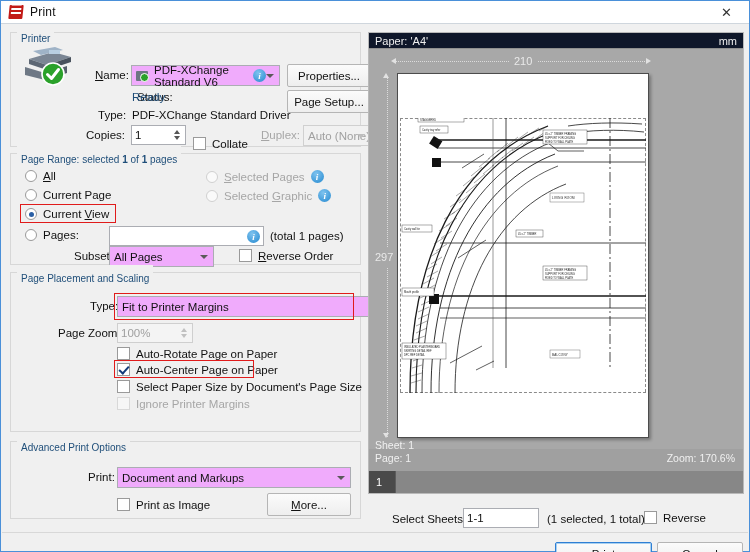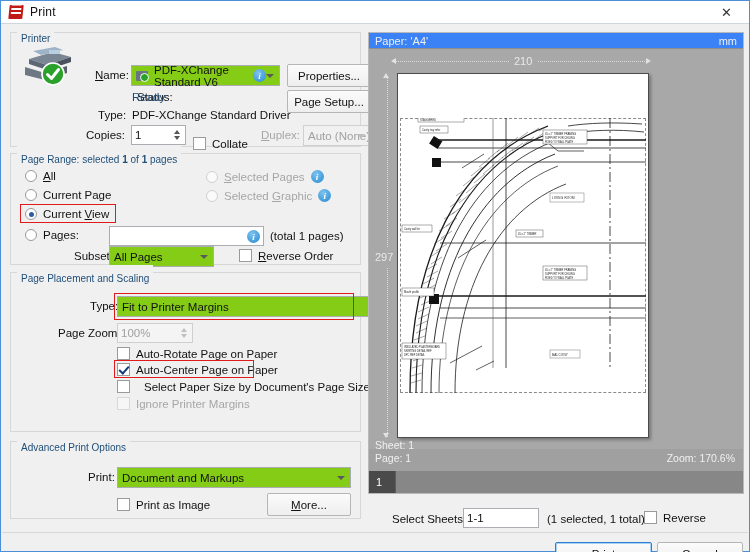--- a/index.html
+++ b/index.html
@@ -72,21 +72,21 @@
   
   .textfield{
     position:absolute;box-sizing:border-box;
     background:#ffffff;border:1px solid #abadb3;
     font-family:"Liberation Sans",sans-serif;font-size:11.5px;
     color:#111;padding:0 3px;line-height:18px;height:20px;
   }
   .textfield.dimmed{background:#f4f4f4;border-color:#cfcfcf;color:#a0a0a0;}
   .combo{
     position:absolute;box-sizing:border-box;height:21px;
-    background:#84cc16;border:1px solid #abadb3;
+    background:#f0abfc;border:1px solid #abadb3;
     display:flex;align-items:center;padding-left:4px;
     font-size:11.5px;color:#111;
   }
   .combo.dimmed{background:#f1f1f1;border-color:#d0d0d0;color:#a0a0a0;}
   .combo .arrow{
     position:absolute;right:5px;top:50%;transform:translateY(-50%);
     width:0;height:0;border-left:4px solid transparent;border-right:4px solid transparent;
     border-top:4px solid #5a5a5a;
   }
   .combo.dimmed .arrow{border-top-color:#bdbdbd;}
@@ -151,21 +151,21 @@
   #printer-icon{position:absolute;left:16px;top:58px;width:58px;height:40px;}
   
   #preview-pane{
     position:absolute;
     background:#a8a8a8;
     border:1px solid #b9b9b9;
     box-sizing:border-box;
   }
   #preview-header{
     position:absolute;left:0;top:0;right:0;height:16px;
-    background:#3b82f6;
+    background:#0f172a;
     border-bottom:1px solid #8f8f8f;
     color:#efefef;font-size:11px;
     display:flex;align-items:center;justify-content:space-between;
     padding:0 6px;box-sizing:border-box;
   }
   #preview-canvas{position:absolute;left:0;top:16px;right:0;bottom:44px;overflow:hidden;}
   #paper{
     position:absolute;background:#ffffff;border:1px solid #4c4c4c;
     box-shadow:2px 2px 3px rgba(0,0,0,.3);
   }
@@ -333,21 +333,21 @@
       <div class="check" style="left:106px;top:74px;">
         <span class="box"></span>
         <span class="lbl">Auto-Rotate Page on Paper</span>
       </div>
       <div class="check on" style="left:106px;top:90px;">
         <span class="box"></span>
         <span class="lbl">Auto-Center Page on Paper</span>
       </div>
       <div class="hl" style="left:103px;top:87px;width:140px;height:18px;"></div>
 
-      <div class="check" style="left:106px;top:107px;gap:8px;">
+      <div class="check" style="left:106px;top:107px;">
         <span class="box"></span>
         <span class="lbl">Select Paper Size by Document's Page Size</span>
       </div>
       <div class="check dim" style="left:106px;top:124px;">
         <span class="box"></span>
         <span class="lbl dim">Ignore Printer Margins</span>
       </div>
     </div>
 
     <div class="group" style="left:8px;top:417px;width:351px;height:78px;">

